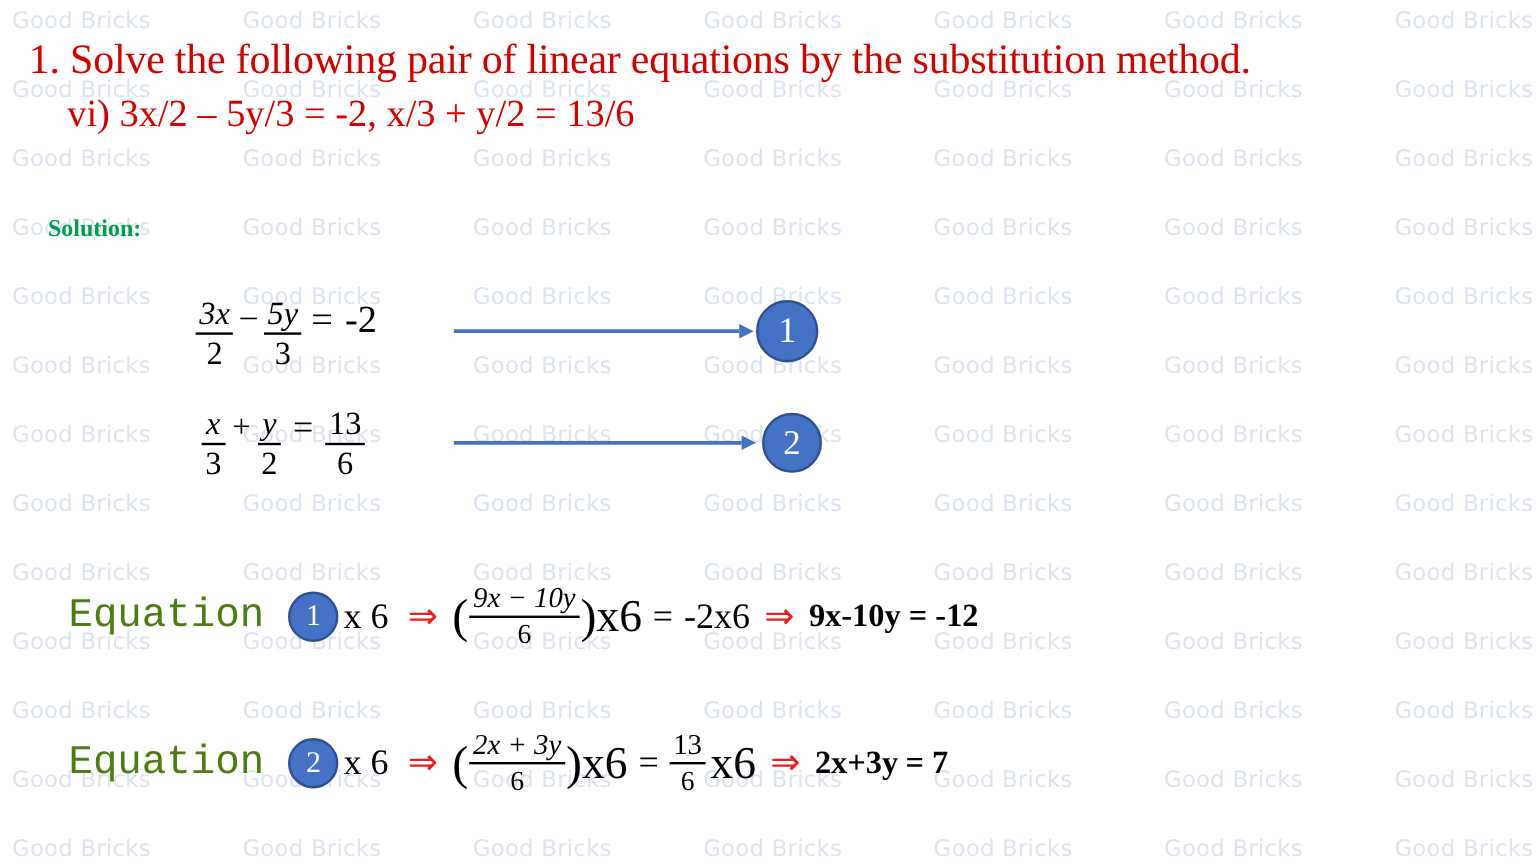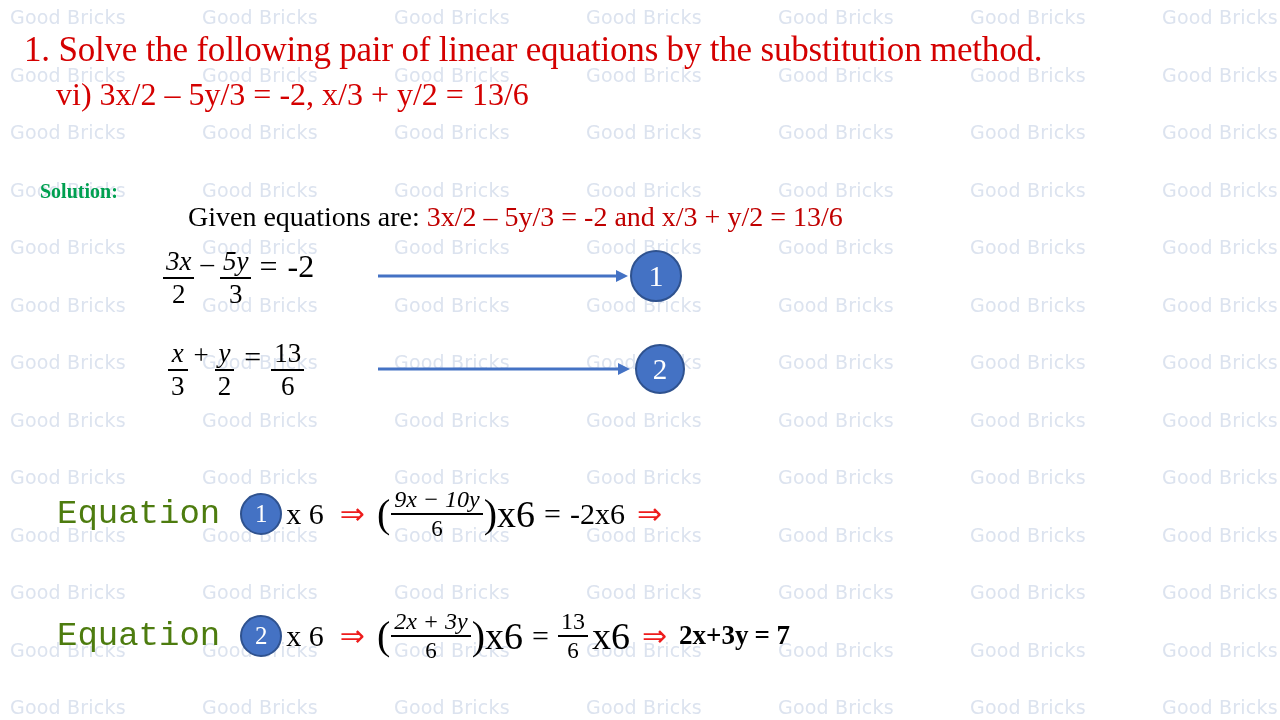--- a/index.html
+++ b/index.html
@@ -281,23 +281,20 @@
     </div>
 
   <div id="content-layer">
 
     <div class="abs title-line" style="left:24px; top:30px;">1. Solve the following pair of linear equations by the substitution method.</div>
 
     <div class="abs subtitle-line" style="left:56px; top:76px;">vi) 3x/2 – 5y/3 = -2, x/3 + y/2 = 13/6</div>
 
     <div class="abs solution-label" style="left:40px; top:180px;">Solution:</div>
 
-    <div class="abs given-line" style="left:188px; top:201px;">
-      <span>Given equations are: </span><span class="eqred">3x/2 – 5y/3 = -2 and x/3 + y/2 = 13/6</span>
-    </div>
 
     <div class="abs eqrow eq-big" style="left:163px; top:248px;">
       <span class="frac">
         <span class="num mathit">3x</span>
         <span class="bar"></span>
         <span class="den mathup">2</span>
       </span>
       <span class="op">–</span>
       <span class="frac">
         <span class="num mathit">5y</span>
@@ -355,20 +352,21 @@
       <span class="frac frac-sm" style="margin:0 1px;">
         <span class="num mathit">9x − 10y</span>
         <span class="bar"></span>
         <span class="den mathup">6</span>
       </span>
       <span class="paren">)</span>
       <span class="xsix">x6</span>
       <span class="serif-med" style="margin-left:9px;">=</span>
       <span class="serif-med" style="margin-left:9px;">-2x6</span>
       <span class="red-imp" style="margin-left:12px;">⇒</span>
+      <span class="result-bold" style="margin-left:12px;">9x-10y = -12</span>
     </div>
 
     <div class="abs" style="left:57px; top:609px; display:flex; align-items:center;">
       <span class="eqword">Equation</span>
       <span style="display:inline-block; width:20px;"></span>
       <span style="position:relative; display:inline-block; width:42px; height:42px;">
         <span class="badge" style="left:0; top:0; width:42px; height:42px; font-size:25px; position:absolute;">2</span>
       </span>
       <span class="serif-med" style="margin-left:4px;">x 6</span>
       <span class="red-imp" style="margin-left:16px;">⇒</span>

